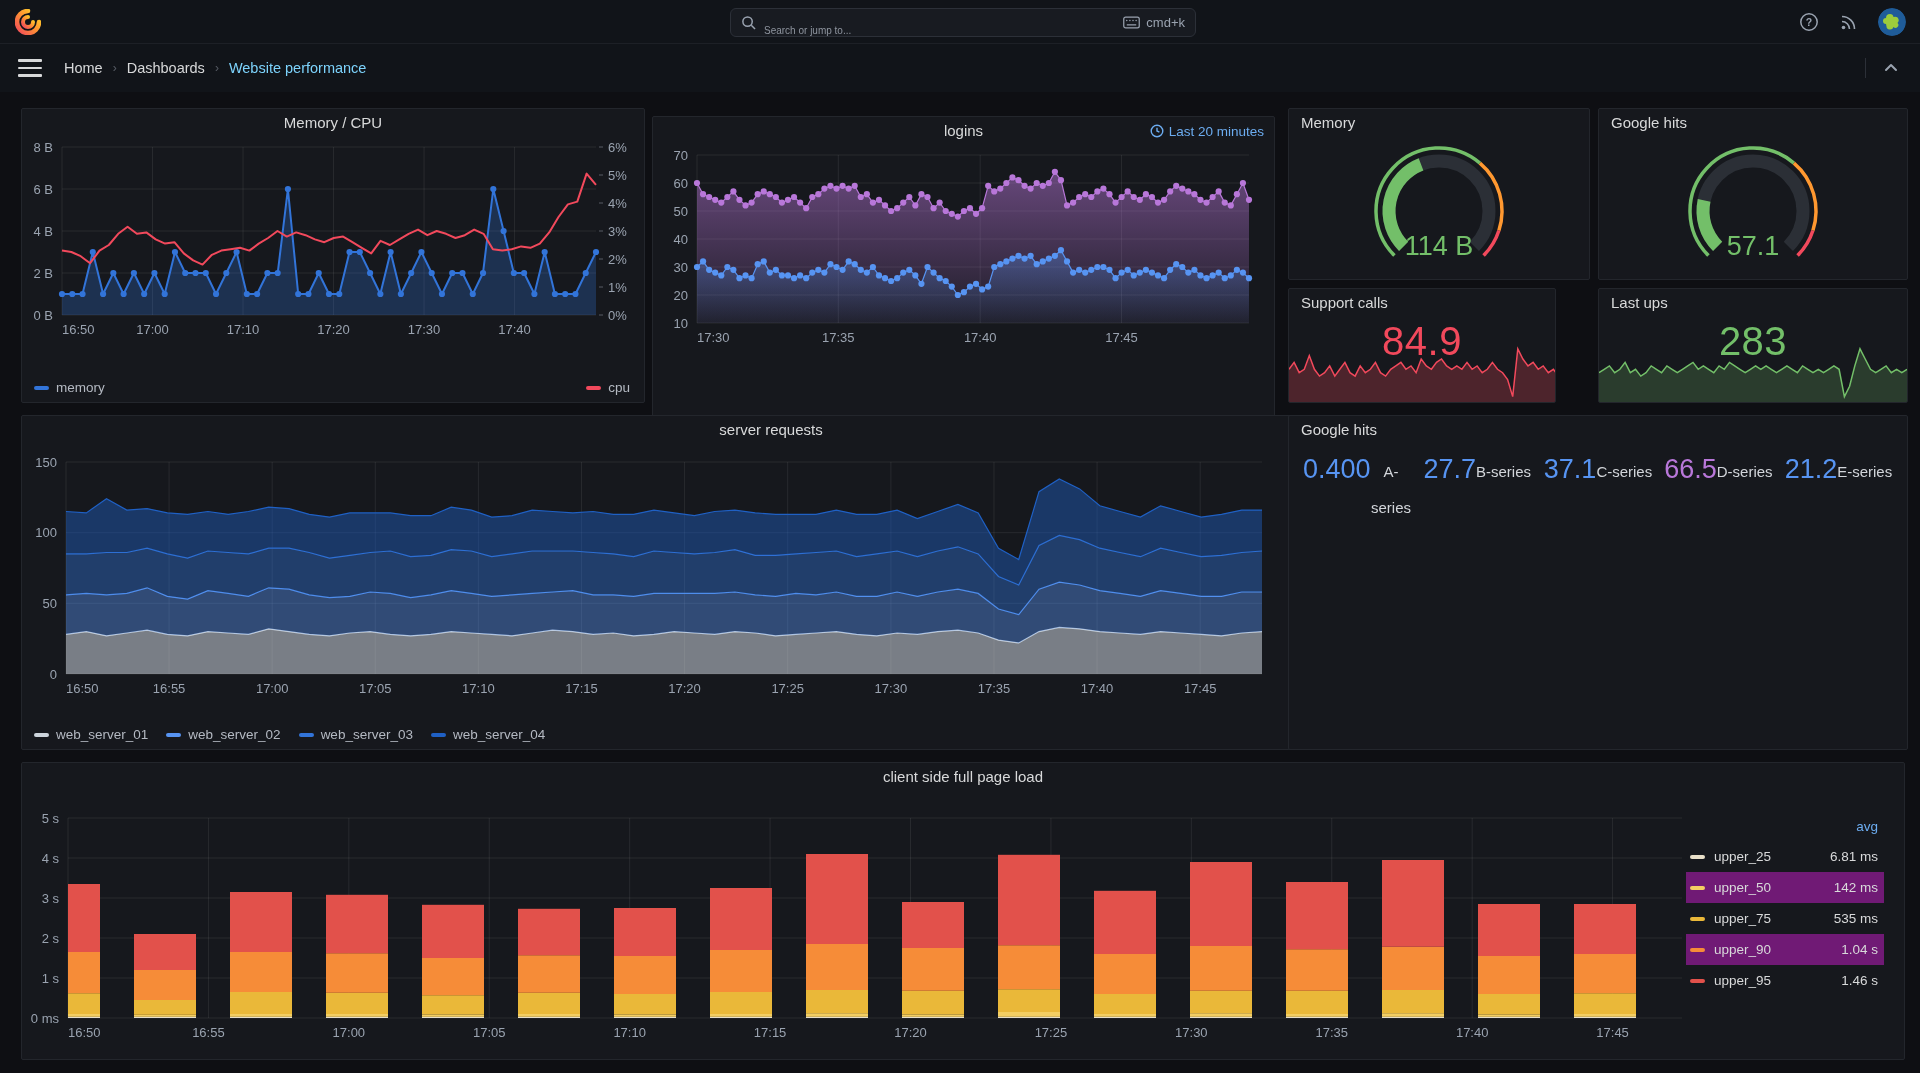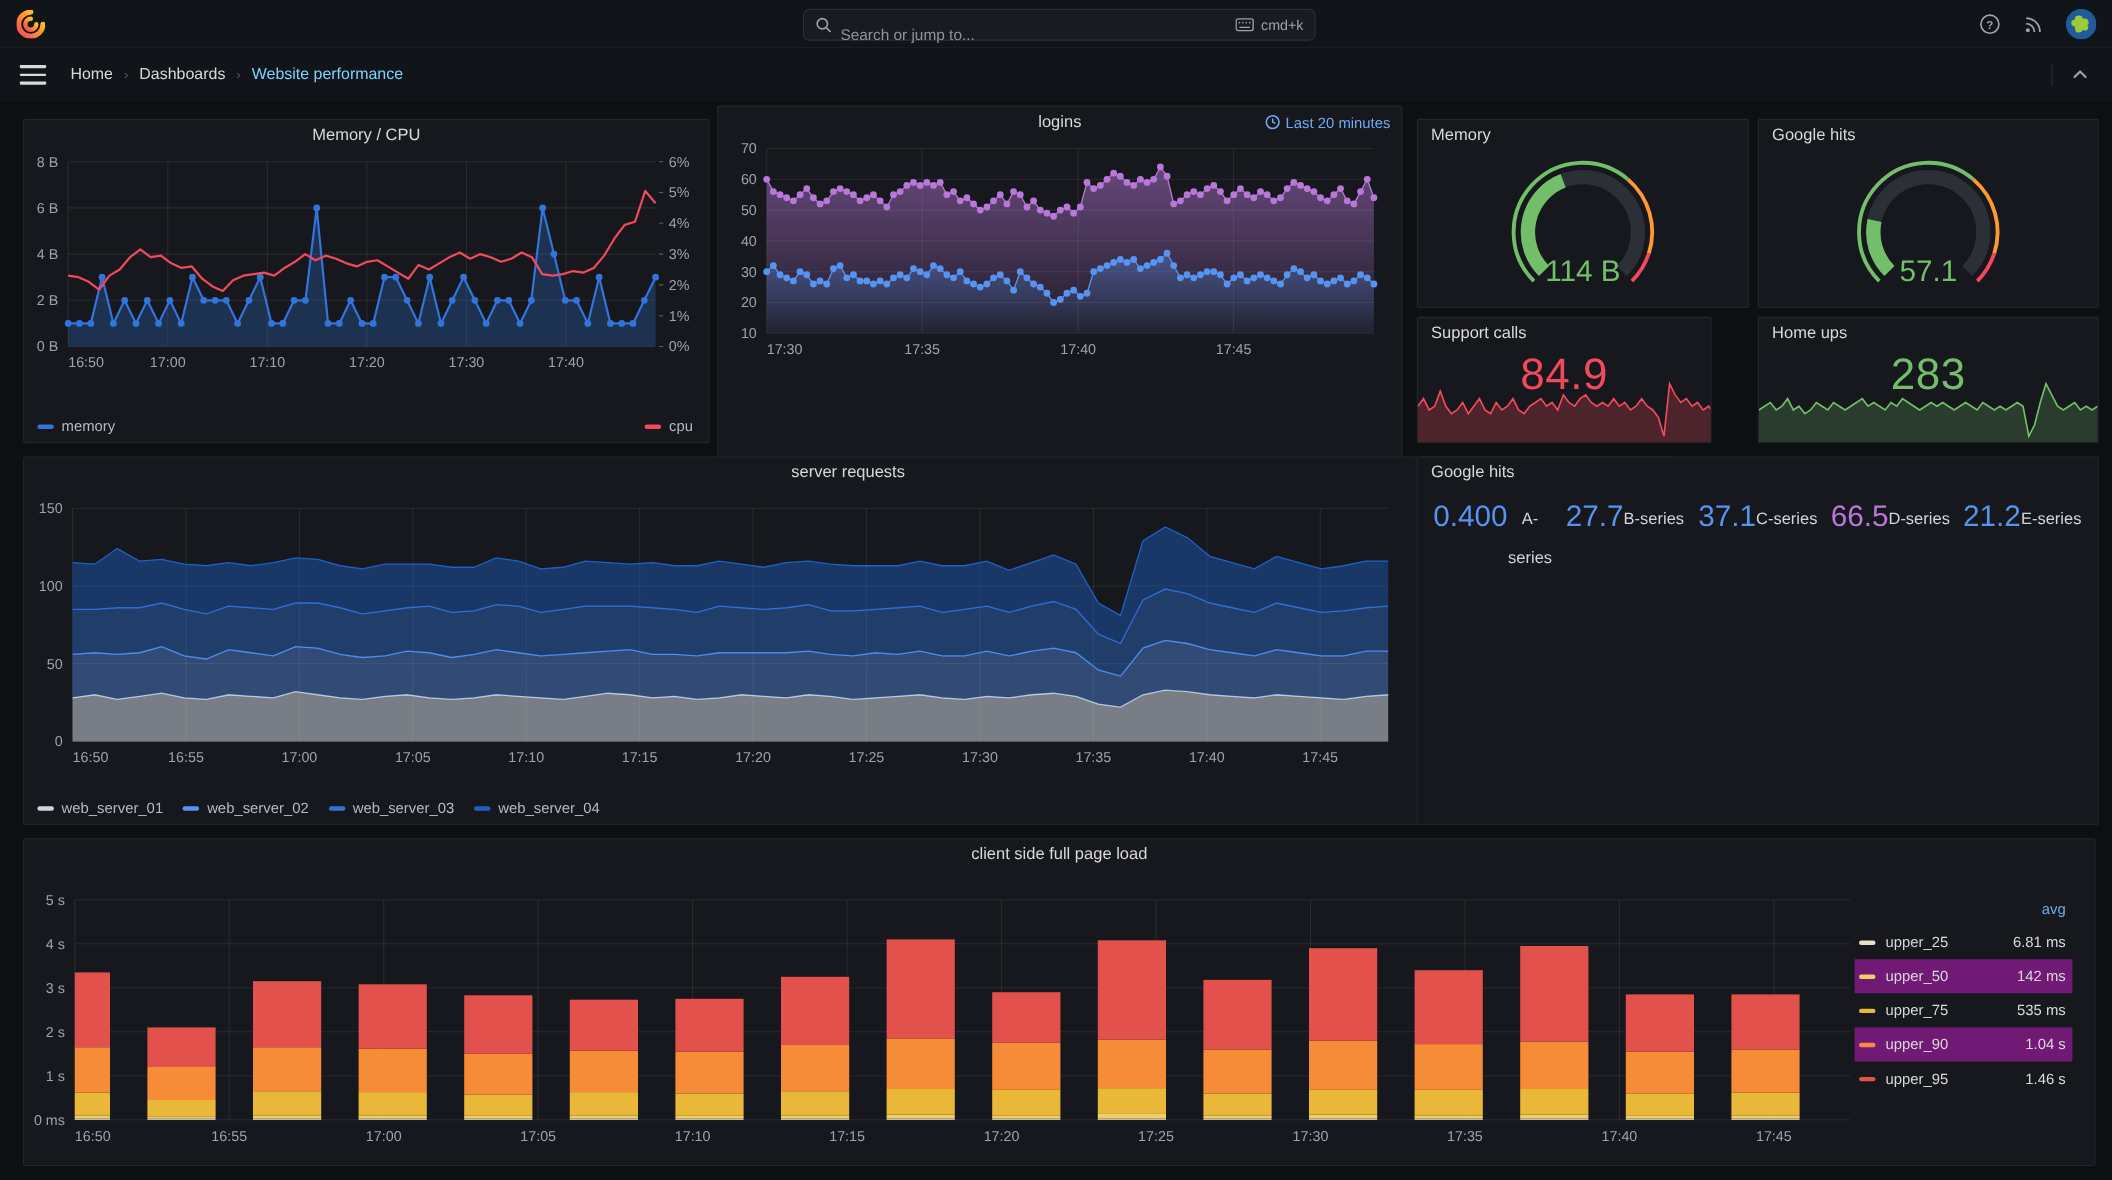--- a/index.html
+++ b/index.html
@@ -3,21 +3,21 @@
 <meta charset="utf-8">
 <style>
   * { margin:0; padding:0; box-sizing:border-box; }
   html,body { background:#0e0f13; font-family:"Liberation Sans", sans-serif; }
   #app { position:relative; width:1920px; height:1073px; background:#0e0f13; overflow:hidden; color:#d8d9da; }
 
   
   .topnav { position:absolute; left:0; top:0; width:1920px; height:44px; background:#111419; border-bottom:1px solid #1d2026; }
   .logo { position:absolute; left:15px; top:9px; width:26px; height:26px; }
   .searchbox { position:absolute; left:730px; top:8px; width:466px; height:29px; background:#181b21; border:1px solid #2c3038; border-radius:6px; display:flex; align-items:center; padding:0 10px; color:#8e949e; font-size:14px; }
-  .searchbox input { flex:1; background:transparent; border:none; outline:none; color:#ffffff; font-size:14px; font-family:inherit; margin-left:8px;margin-top:16px; }
+  .searchbox input { flex:1; background:transparent; border:none; outline:none; color:#ffffff; font-size:10px; font-family:inherit; margin-left:8px;margin-top:16px; }
   .searchbox input::placeholder { color:#8e949e; }
   .kbd-hint { display:flex; align-items:center; gap:6px; color:#9aa3b0; font-size:13px; }
   .nav-icons { position:absolute; right:14px; top:0; height:44px; display:flex; align-items:center; gap:18px; }
   .icon-btn { width:22px; height:22px; display:flex; align-items:center; justify-content:center; color:#9aa3b0; cursor:pointer; }
   .avatar { width:28px; height:28px; border-radius:50%; overflow:hidden; cursor:pointer; }
 
   
   .crumbrow { position:absolute; left:0; top:44px; width:1920px; height:48px; background:#111419; display:flex; align-items:center;text-align:right; }
   .burger { margin-left:18px; width:24px; height:18px; display:flex; flex-direction:column; justify-content:space-between; cursor:pointer; }
   .burger div { height:2.6px; background:#d8d9da; border-radius:1px; }
@@ -247,21 +247,21 @@
         </div>
       </div>
     <div class="legend-row right" id="leg-memcpu-r">
         <div class="litem">
           <span class="lchip" style="background: rgb(242, 73, 92);"></span>
           <span>cpu</span>
         </div>
       </div>
   </section>
 
-  <section class="panel" style="left:652px; top:96px; width:623px; height:371px;">
+  <section class="panel" style="left:652px; top:116px; width:623px; height:371px;">
     <div class="ptitle">logins</div>
     <div class="phead-link">
       <svg width="14" height="14" viewBox="0 0 14 14">
           <circle cx="7" cy="7" r="5.8" fill="none" stroke="#6cacf0" stroke-width="1.4"></circle>
           <polyline points="7,3.8 7,7 9.4,8.2" fill="none" stroke="#6cacf0" stroke-width="1.4"></polyline>
         </svg>
       <span>Last 20 minutes</span>
     </div>
     <svg id="svg-logins" width="623" height="235" style="display:block">
         <line x1="44" y1="178" x2="596" y2="178" stroke="rgba(255,255,255,0.08)"></line>
@@ -530,21 +530,21 @@
   <section class="panel" style="left:1288px; top:288px; width:268px; height:115px;">
     <div class="ptitle left">Support calls</div>
     <svg class="spark" id="svg-spark-support" width="300" height="62">
         <path d="M0.0 29.3 L 5.1 22.4 L 10.2 32.7 L 15.3 29.3 L 20.3 15.6 L 25.4 29.3 L 30.5 36.1 L 35.6 32.7 L 40.7 25.9 L 45.8 36.1 L 50.8 29.3 L 55.9 22.4 L 61.0 32.7 L 66.1 36.1 L 71.2 25.9 L 76.3 32.7 L 81.4 29.3 L 86.4 22.4 L 91.5 32.7 L 96.6 36.1 L 101.7 29.3 L 106.8 25.9 L 111.9 22.4 L 116.9 29.3 L 122.0 25.9 L 127.1 32.7 L 132.2 19.0 L 137.3 25.9 L 142.4 29.3 L 147.5 22.4 L 152.5 19.0 L 157.6 25.9 L 162.7 29.3 L 167.8 25.9 L 172.9 29.3 L 178.0 22.4 L 183.1 29.3 L 188.1 25.9 L 193.2 32.7 L 198.3 29.3 L 203.4 22.4 L 208.5 29.3 L 213.6 32.7 L 218.6 39.5 L 223.7 56.6 L 228.8 8.8 L 233.9 19.0 L 239.0 25.9 L 244.1 22.4 L 249.2 29.3 L 254.2 25.9 L 259.3 32.7 L 264.4 29.3 L 269.5 36.1 L 274.6 32.7 L 279.7 29.3 L 284.7 32.7 L 289.8 36.1 L 294.9 29.3 L 300.0 32.7 L 300 62 L 0 62 Z" fill="rgba(242,73,92,0.25)" stroke="none"></path>
         <path d="M0.0 29.3 L 5.1 22.4 L 10.2 32.7 L 15.3 29.3 L 20.3 15.6 L 25.4 29.3 L 30.5 36.1 L 35.6 32.7 L 40.7 25.9 L 45.8 36.1 L 50.8 29.3 L 55.9 22.4 L 61.0 32.7 L 66.1 36.1 L 71.2 25.9 L 76.3 32.7 L 81.4 29.3 L 86.4 22.4 L 91.5 32.7 L 96.6 36.1 L 101.7 29.3 L 106.8 25.9 L 111.9 22.4 L 116.9 29.3 L 122.0 25.9 L 127.1 32.7 L 132.2 19.0 L 137.3 25.9 L 142.4 29.3 L 147.5 22.4 L 152.5 19.0 L 157.6 25.9 L 162.7 29.3 L 167.8 25.9 L 172.9 29.3 L 178.0 22.4 L 183.1 29.3 L 188.1 25.9 L 193.2 32.7 L 198.3 29.3 L 203.4 22.4 L 208.5 29.3 L 213.6 32.7 L 218.6 39.5 L 223.7 56.6 L 228.8 8.8 L 233.9 19.0 L 239.0 25.9 L 244.1 22.4 L 249.2 29.3 L 254.2 25.9 L 259.3 32.7 L 264.4 29.3 L 269.5 36.1 L 274.6 32.7 L 279.7 29.3 L 284.7 32.7 L 289.8 36.1 L 294.9 29.3 L 300.0 32.7" fill="none" stroke="#F2495C" stroke-width="1.5"></path>
       </svg>
     <div class="bigstat" style="color:#F2495C">84.9</div>
   </section>
 
   <section class="panel" style="left:1598px; top:288px; width:310px; height:115px;">
-    <div class="ptitle left">Home ups</div>
+    <div class="ptitle left">Last ups</div>
     <svg class="spark" id="svg-spark-signups" width="308" height="62">
         <path d="M0.0 32.7 L 5.2 29.3 L 10.4 25.9 L 15.7 32.7 L 20.9 29.3 L 26.1 22.4 L 31.3 32.7 L 36.5 29.3 L 41.8 36.1 L 47.0 32.7 L 52.2 25.9 L 57.4 29.3 L 62.6 32.7 L 67.9 25.9 L 73.1 29.3 L 78.3 32.7 L 83.5 29.3 L 88.7 25.9 L 94.0 22.4 L 99.2 29.3 L 104.4 25.9 L 109.6 29.3 L 114.8 32.7 L 120.1 25.9 L 125.3 29.3 L 130.5 22.4 L 135.7 25.9 L 140.9 29.3 L 146.2 32.7 L 151.4 29.3 L 156.6 25.9 L 161.8 29.3 L 167.1 25.9 L 172.3 29.3 L 177.5 32.7 L 182.7 29.3 L 187.9 25.9 L 193.2 29.3 L 198.4 32.7 L 203.6 25.9 L 208.8 29.3 L 214.0 32.7 L 219.3 29.3 L 224.5 32.7 L 229.7 29.3 L 234.9 25.9 L 240.1 29.3 L 245.4 56.6 L 250.6 46.3 L 255.8 25.9 L 261.0 8.8 L 266.2 19.0 L 271.5 29.3 L 276.7 32.7 L 281.9 29.3 L 287.1 25.9 L 292.3 32.7 L 297.6 29.3 L 302.8 32.7 L 308.0 29.3 L 308 62 L 0 62 Z" fill="rgba(115,191,105,0.22)" stroke="none"></path>
         <path d="M0.0 32.7 L 5.2 29.3 L 10.4 25.9 L 15.7 32.7 L 20.9 29.3 L 26.1 22.4 L 31.3 32.7 L 36.5 29.3 L 41.8 36.1 L 47.0 32.7 L 52.2 25.9 L 57.4 29.3 L 62.6 32.7 L 67.9 25.9 L 73.1 29.3 L 78.3 32.7 L 83.5 29.3 L 88.7 25.9 L 94.0 22.4 L 99.2 29.3 L 104.4 25.9 L 109.6 29.3 L 114.8 32.7 L 120.1 25.9 L 125.3 29.3 L 130.5 22.4 L 135.7 25.9 L 140.9 29.3 L 146.2 32.7 L 151.4 29.3 L 156.6 25.9 L 161.8 29.3 L 167.1 25.9 L 172.3 29.3 L 177.5 32.7 L 182.7 29.3 L 187.9 25.9 L 193.2 29.3 L 198.4 32.7 L 203.6 25.9 L 208.8 29.3 L 214.0 32.7 L 219.3 29.3 L 224.5 32.7 L 229.7 29.3 L 234.9 25.9 L 240.1 29.3 L 245.4 56.6 L 250.6 46.3 L 255.8 25.9 L 261.0 8.8 L 266.2 19.0 L 271.5 29.3 L 276.7 32.7 L 281.9 29.3 L 287.1 25.9 L 292.3 32.7 L 297.6 29.3 L 302.8 32.7 L 308.0 29.3" fill="none" stroke="#73BF69" stroke-width="1.5"></path>
       </svg>
     <div class="bigstat" style="color:#73BF69">283</div>
   </section>
 
   <section class="panel" style="left:21px; top:415px; width:1500px; height:335px;">
     <div class="ptitle">server requests</div>
     <svg id="svg-server" width="1254" height="278" style="display:block">

